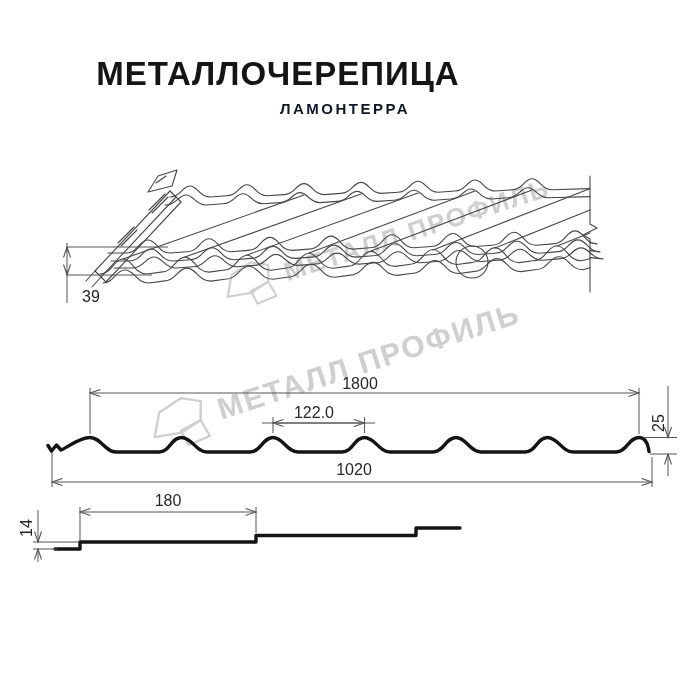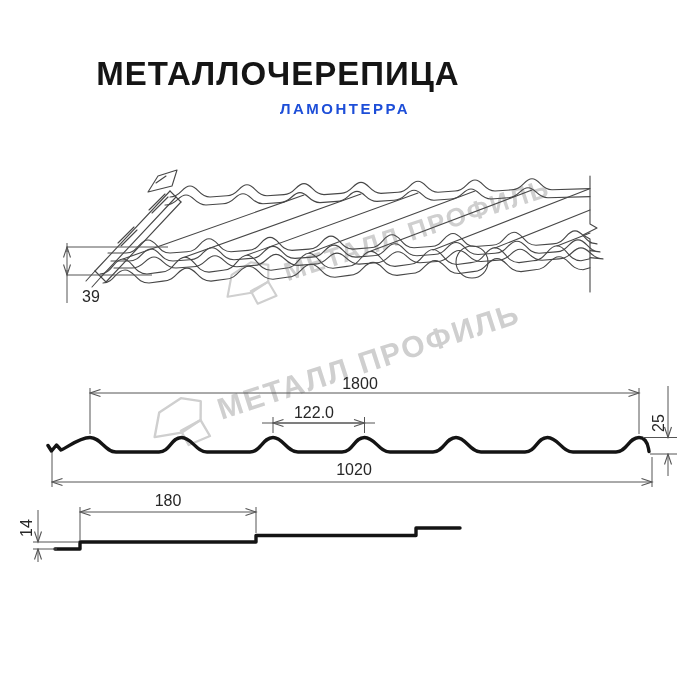--- a/index.html
+++ b/index.html
@@ -3,21 +3,21 @@
 <meta charset="utf-8">
 <style>
   html,body{margin:0;padding:0;}
   body{width:700px;height:700px;background:#ffffff;position:relative;overflow:hidden;
        font-family:"Liberation Sans","DejaVu Sans",sans-serif;}
   .abs{position:absolute;}
   
   .title{top:55px;left:0;width:556px;text-align:center;font-size:33px;font-weight:bold;
          letter-spacing:1px;color:#151515;}
   .subtitle{top:100px;left:0;width:690px;text-align:center;font-size:15px;font-weight:bold;
-            letter-spacing:2.5px;color:#1d4ed8;}
+            letter-spacing:2.5px;color:#0f172a;}
   
   .wm{display:flex;align-items:center;gap:10px;color:#cfcfcf;font-weight:bold;
       transform-origin:0 50%;white-space:nowrap;z-index:1;}
   .wm-1{left:222px;top:268px;height:50px;font-size:26px;letter-spacing:2px;transform:rotate(-18deg);}
   .wm-2{left:148px;top:405px;height:56px;font-size:30px;letter-spacing:2px;transform:rotate(-18deg);}
   .wm svg{flex:0 0 auto;}
   
   svg.sheet{position:absolute;left:0;top:0;z-index:2;}
   .art{stroke:#474747;stroke-width:1.1;fill:none;stroke-linecap:round;stroke-linejoin:round;}
   .thick{stroke:#141414;stroke-width:3.4;fill:none;stroke-linecap:round;stroke-linejoin:round;}

